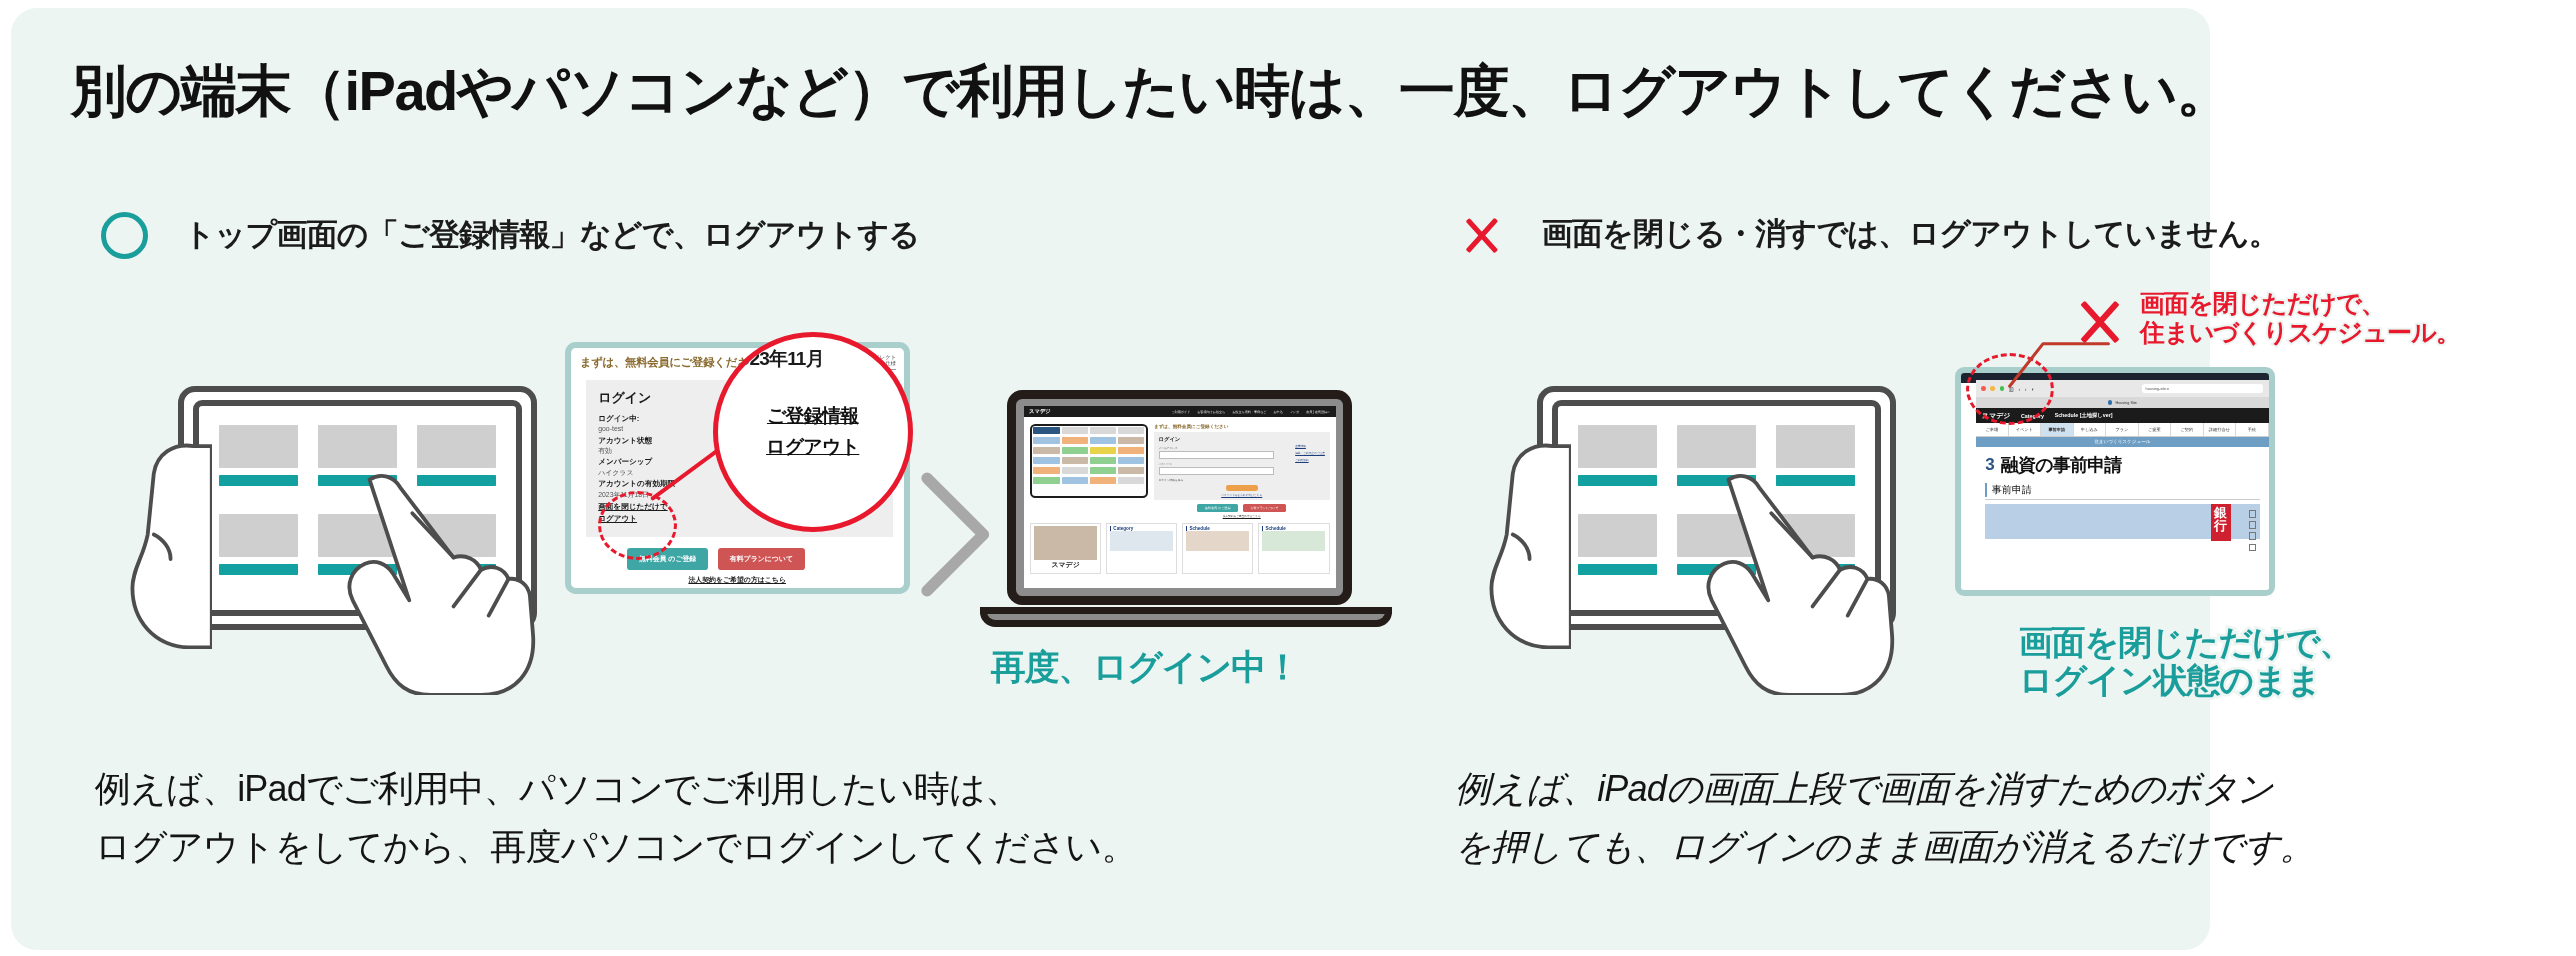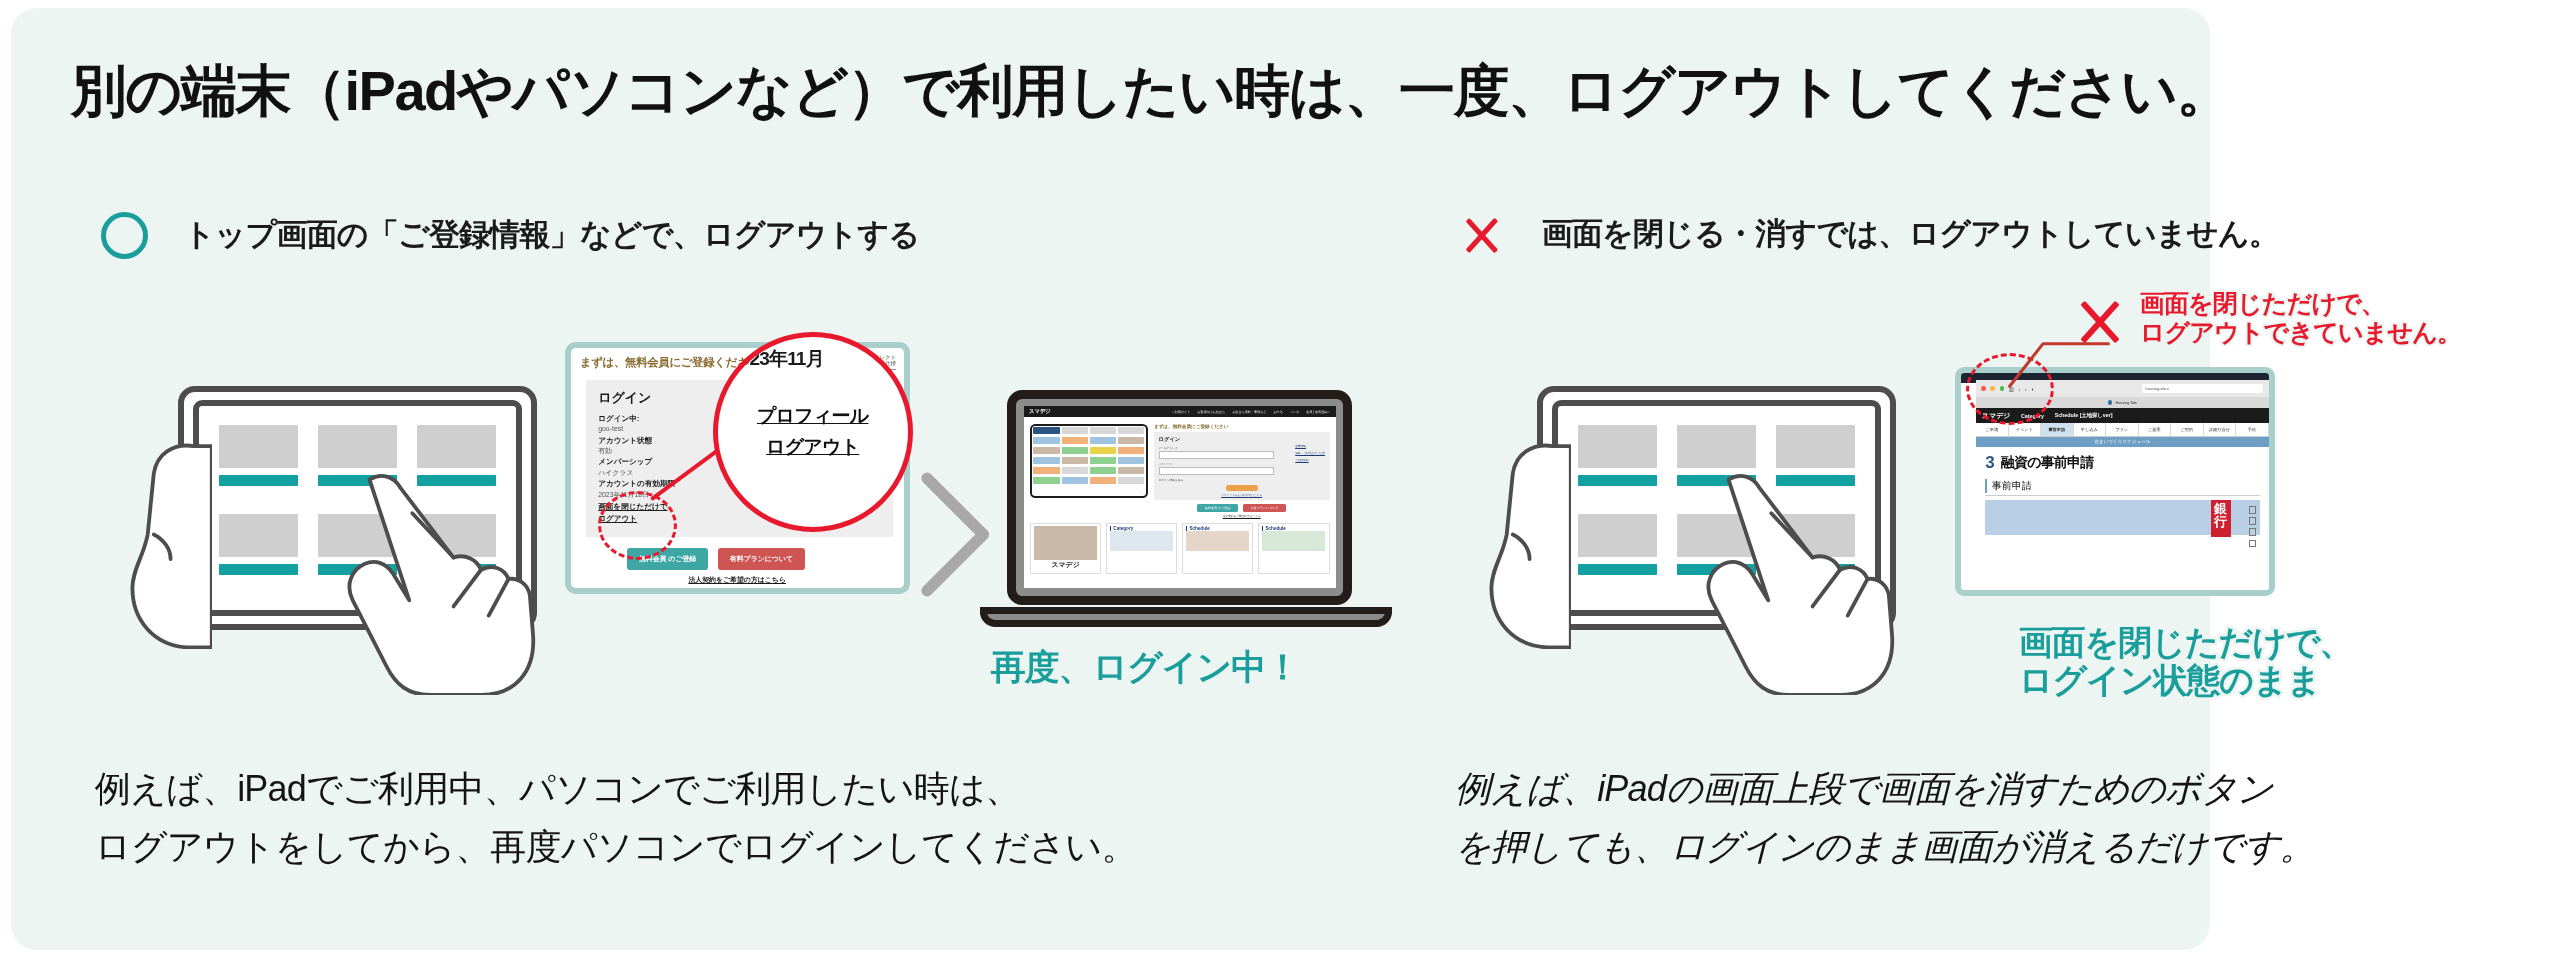--- a/index.html
+++ b/index.html
@@ -195,21 +195,21 @@
   .br-sitenav .it{color:#fff;font-size:5.3px;font-weight:700;white-space:nowrap;}
   .br-tabs{display:flex;border-bottom:0.8px solid #ccc;}
   .br-tabs div{
     flex:1;text-align:center;font-size:4.2px;color:#333;padding:3.8px 0;
     border-right:0.8px solid #d8d8d8;white-space:nowrap;
   }
   .br-tabs div.active{background:#cfe0ef;font-weight:700;}
   .br-ribbon{height:10px;background:#6f9ec4;color:#fff;font-size:4.6px;display:flex;align-items:center;justify-content:center;}
   .br-h1{display:flex;align-items:center;gap:6.1px;padding:6.1px 9.2px 3.1px 9.2px;}
   .br-h1 .num{font-size:17px;font-weight:700;color:#2a5580;}
-  .br-h1 .tt{font-size:14px;font-weight:700;color:#111;letter-spacing:-0.8px;}
+  .br-h1 .tt{font-size:18px;font-weight:700;color:#111;letter-spacing:-0.8px;}
   .br-sec{margin:3.1px 9.2px 0 9.2px;font-size:10px;color:#111;border-left:2.3px solid #6f9ec4;padding-left:4.6px;}
   .br-rule{margin:2.3px 9.2px 0 9.2px;border-bottom:0.8px solid #ccc;}
   .br-pic{margin:3.8px 9.2px 0 9.2px;height:35px;background:#b9cfe6;position:relative;}
   .br-bank{
     position:absolute;right:29px;top:0;width:20px;height:35px;background:#cf2030;
     color:#fff;font-size:13px;font-weight:700;text-align:center;line-height:1.05;padding-top:1.5px;
   }
   .br-checks{position:absolute;right:3.1px;top:6.1px;display:flex;flex-direction:column;gap:3.8px;}
   .br-checks i{display:block;width:5.3px;height:5.3px;border:0.8px solid #777;}
   .dashed-oval-r{
@@ -309,21 +309,21 @@
       <div class="dashed-ellipse"></div>
     </div>
   </div>
 
   <svg class="mag-leader" width="99" height="76" viewBox="0 0 130 100">
     <line x1="4" y1="96" x2="126" y2="6" stroke="#e8192c" stroke-width="6" stroke-linecap="round"></line>
   </svg>
 
   <div class="magnify">
     <div class="mag-date">2023年11月</div>
-    <div class="mag-link">プロフィール</div>
+    <div class="mag-link">ご登録情報</div>
     <div class="mag-link">ログアウト</div>
   </div>
 
 
   <svg class="chevron" viewBox="0 0 120 180">
     <polyline points="22,16 96,90 22,164" fill="none" stroke="#a8a8a8" stroke-width="15" stroke-linecap="round" stroke-linejoin="round"></polyline>
   </svg>
 
   <div class="laptop">
     <div class="lt-lid">
@@ -536,21 +536,21 @@
 
   <div class="dashed-oval-r"></div>
 
   <svg style="position:absolute;left:1988px;top:299px;width:114px;height:84px;" viewBox="0 0 150 110">
     <polyline points="14,104 58,48 144,48" fill="none" stroke="#c0392b" stroke-width="4" stroke-linecap="round" stroke-linejoin="round"></polyline>
   </svg>
 
   <div class="warn-x"></div>
   <div class="cap cap-red cap-warn">
     <div>画面を閉じただけで、</div>
-    <div>ログアウトできていません。</div>
+    <div>住まいづくりスケジュール。</div>
   </div>
 
   <div class="cap cap-teal cap-state">
     <div>画面を閉じただけで、</div>
     <div>ログイン状態のまま</div>
   </div>
 
   <div class="body-txt body-right">
     <div>例えば、iPadの画面上段で画面を消すためのボタン</div>
     <div>を押しても、ログインのまま画面が消えるだけです。</div>

